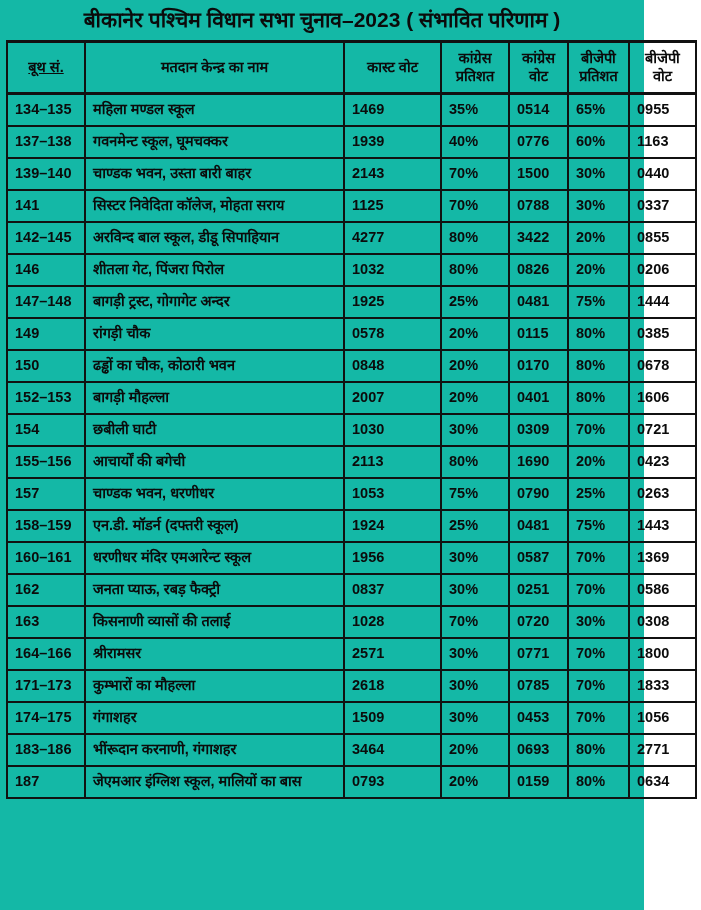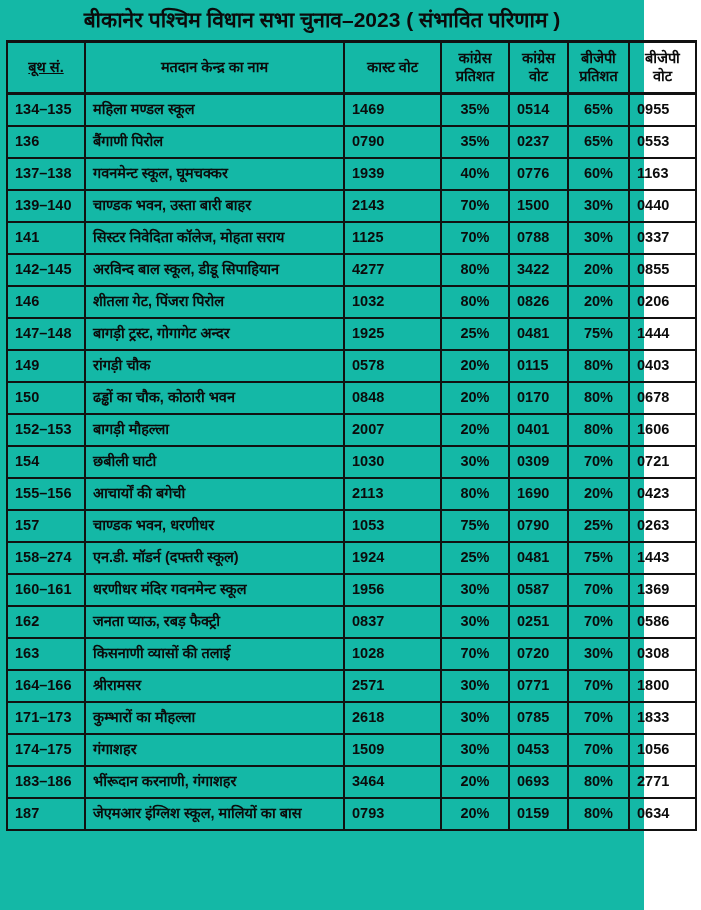--- a/index.html
+++ b/index.html
@@ -83,21 +83,21 @@
   }
   table.results thead th .hl {
     display: block;
   }
   table.results tbody td {
     height: 32px;
   }
   td.booth  { text-align: left;   padding-left: 8px; }
   td.name   { text-align: left;   padding-left: 14px; font-size: 15px; margin-top: 22px; }
   td.num    { text-align: left;   padding-left: 12px; }
-  td.pct    { text-align: center;   padding-left: 10px; }
+  td.pct    { text-align: left;   padding-left: 10px; }
   th.h-name { text-align: center; margin-left: 18px; }
   th.h-booth{ text-align: left; padding-left: 8px; text-decoration: underline; }
 
   
   table.results tbody tr:first-child td { border-top: 0; }
 </style>
 </head>
 <body>
 
 <div class="page">
@@ -142,29 +142,20 @@
           <tr>
             <td class="booth">134–135</td>
             <td class="name">महिला मण्डल स्कूल</td>
             <td class="num">1469</td>
             <td class="pct">35%</td>
             <td class="num">0514</td>
             <td class="pct">65%</td>
             <td class="num">0955</td>
           </tr>
           <tr>
-            <td class="booth">136</td>
-            <td class="name">बैंगाणी पिरोल</td>
-            <td class="num">0790</td>
-            <td class="pct">35%</td>
-            <td class="num">0237</td>
-            <td class="pct">65%</td>
-            <td class="num">0553</td>
-          </tr>
-          <tr>
             <td class="booth">137–138</td>
             <td class="name">गवनमेन्ट स्कूल, घूमचक्कर</td>
             <td class="num">1939</td>
             <td class="pct">40%</td>
             <td class="num">0776</td>
             <td class="pct">60%</td>
             <td class="num">1163</td>
           </tr>
           <tr>
             <td class="booth">139–140</td>
@@ -211,21 +202,21 @@
             <td class="pct">75%</td>
             <td class="num">1444</td>
           </tr>
           <tr>
             <td class="booth">149</td>
             <td class="name">रांगड़ी चौक</td>
             <td class="num">0578</td>
             <td class="pct">20%</td>
             <td class="num">0115</td>
             <td class="pct">80%</td>
-            <td class="num">0403</td>
+            <td class="num">0385</td>
           </tr>
           <tr>
             <td class="booth">150</td>
             <td class="name">ढड्ढों का चौक, कोठारी भवन</td>
             <td class="num">0848</td>
             <td class="pct">20%</td>
             <td class="num">0170</td>
             <td class="pct">80%</td>
             <td class="num">0678</td>
           </tr>
@@ -259,31 +250,31 @@
           <tr>
             <td class="booth">157</td>
             <td class="name">चाण्डक भवन, धरणीधर</td>
             <td class="num">1053</td>
             <td class="pct">75%</td>
             <td class="num">0790</td>
             <td class="pct">25%</td>
             <td class="num">0263</td>
           </tr>
           <tr>
-            <td class="booth">158–274</td>
+            <td class="booth">158–159</td>
             <td class="name">एन.डी. मॉडर्न (दफ्तरी स्कूल)</td>
             <td class="num">1924</td>
             <td class="pct">25%</td>
             <td class="num">0481</td>
             <td class="pct">75%</td>
             <td class="num">1443</td>
           </tr>
           <tr>
             <td class="booth">160–161</td>
-            <td class="name">धरणीधर मंदिर गवनमेन्ट स्कूल</td>
+            <td class="name">धरणीधर मंदिर एमआरेन्ट स्कूल</td>
             <td class="num">1956</td>
             <td class="pct">30%</td>
             <td class="num">0587</td>
             <td class="pct">70%</td>
             <td class="num">1369</td>
           </tr>
           <tr>
             <td class="booth">162</td>
             <td class="name">जनता प्याऊ, रबड़ फैक्ट्री</td>
             <td class="num">0837</td>

